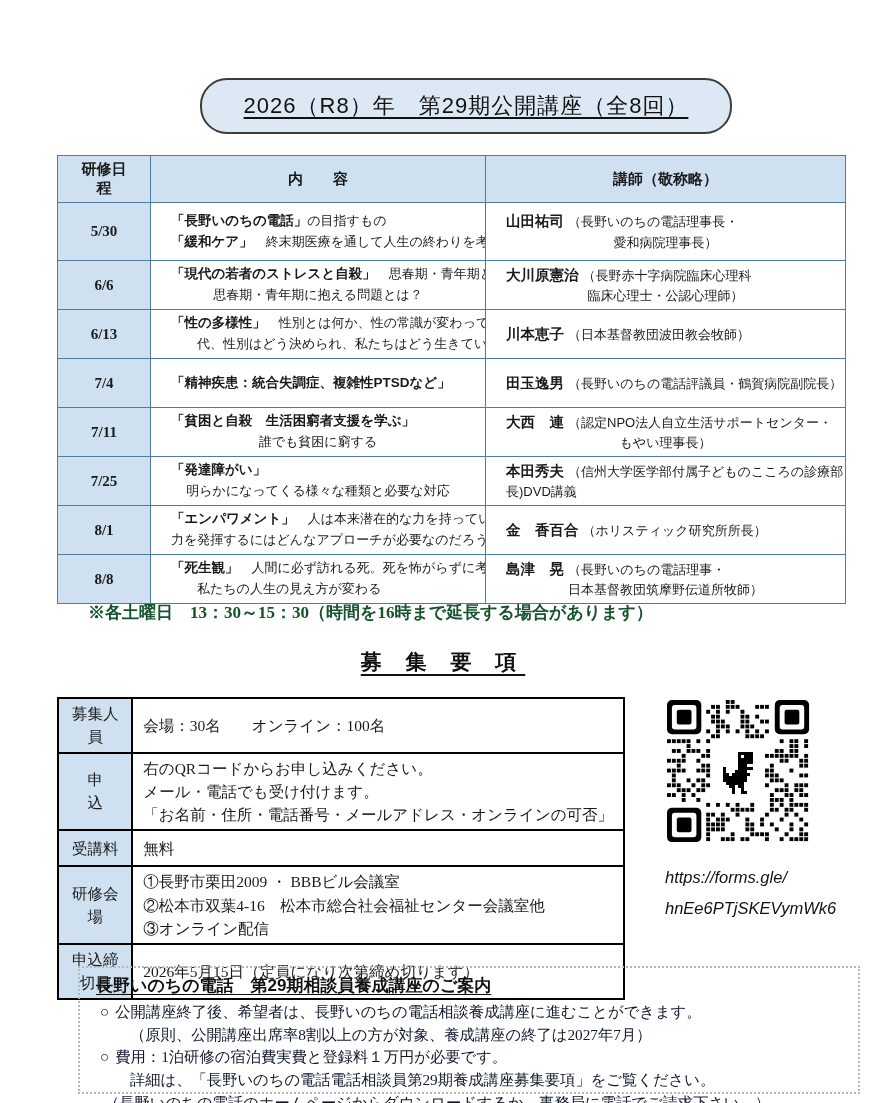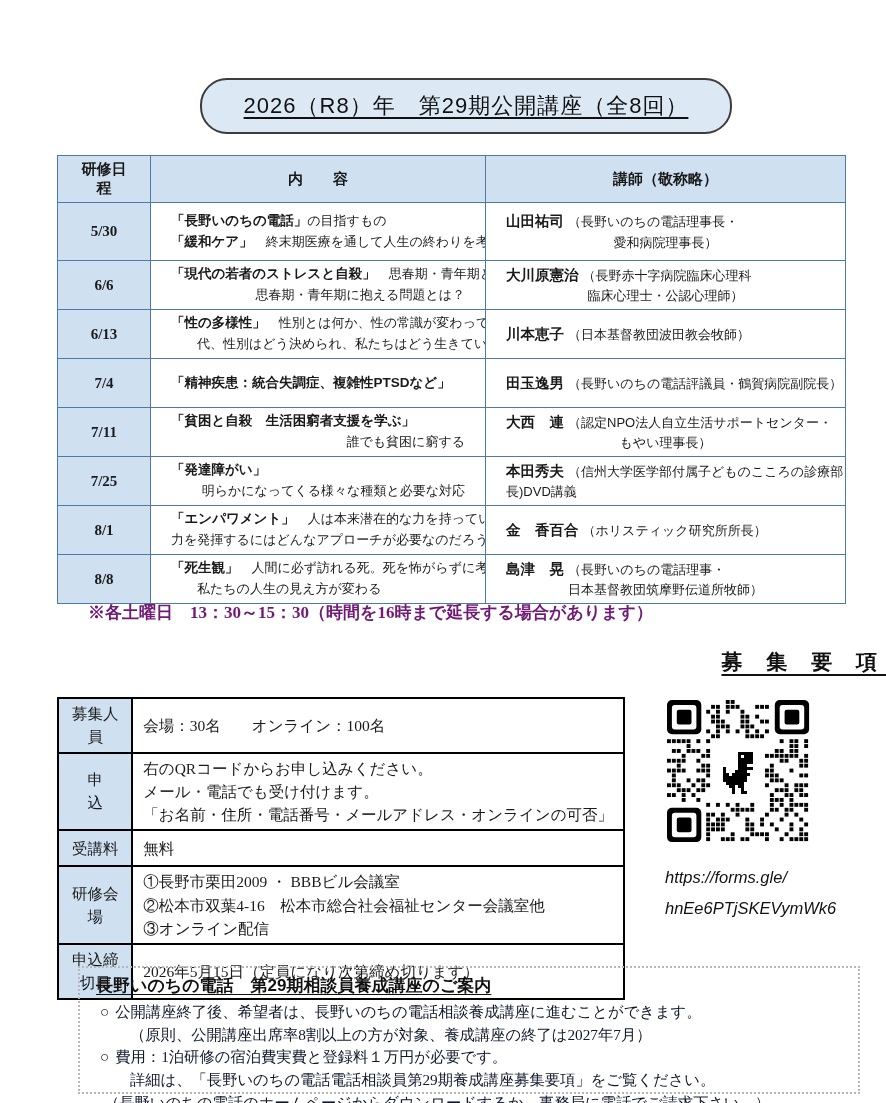--- a/index.html
+++ b/index.html
@@ -15,35 +15,35 @@
 
   
   table.sched{position:absolute;left:57px;top:155px;width:788px;border-collapse:collapse;table-layout:fixed;}
   table.sched th,table.sched td{border:1.6px solid var(--border-blue,#4d7ba8);
                                 padding:2px 20px;vertical-align:middle;overflow:hidden;}
   table.sched th{background:var(--cell-blue,#cfe1f1);font-weight:600;font-size:15px;height:42px;}
   td.date-cell{background:var(--cell-blue,#cfe1f1);text-align:center;
                font-family:"Liberation Serif",serif;font-weight:bold;font-size:15px;}
   td.content-cell{font-size:13px;line-height:1.55;}
   td.content-cell .cline{white-space:nowrap;}
-  td.content-cell .cline.center{text-align:right;}
+  td.content-cell .cline.center{text-align:center;}
   td.content-cell .cline.indent{padding-left:26px;}
   td.content-cell b{font-size:13.5px;}
   td.lect-cell{font-size:13px;line-height:1.55;}
   td.lect-cell .lname{font-weight:bold;font-size:14.5px;margin-right:4px;white-space:nowrap;}
   td.lect-cell .l1{white-space:nowrap;}
   td.lect-cell .l2{white-space:nowrap;}
   td.lect-cell .l2.center{text-align:center;}
 
   
   .note{position:absolute;left:88px;top:601px;font-family:"Liberation Serif",serif;
-        font-weight:bold;font-size:17px;color:#701a75;}
-
-  
-  .rec-heading{position:absolute;left:0;top:648px;width:886px;text-align:right;}
+        font-weight:bold;font-size:17px;color:#14532d;}
+
+  
+  .rec-heading{position:absolute;left:0;top:648px;width:886px;text-align:center;}
   .rec-heading span{font-size:21px;font-weight:bold;letter-spacing:9px;color:#111;
                     text-decoration:underline;text-underline-offset:5px;}
 
   
   table.rec{position:absolute;left:57px;top:697px;width:568px;border-collapse:collapse;
             font-family:"Liberation Serif",serif;}
   table.rec td{border:2px solid #000;padding:3px 10px;vertical-align:middle;font-size:15.5px;line-height:1.5;}
   td.rec-label{width:100px;background:var(--cell-blue,#c9ddef);text-align:center;padding:3px 4px;}
   td.rec-value .vline{white-space:nowrap;}
 

